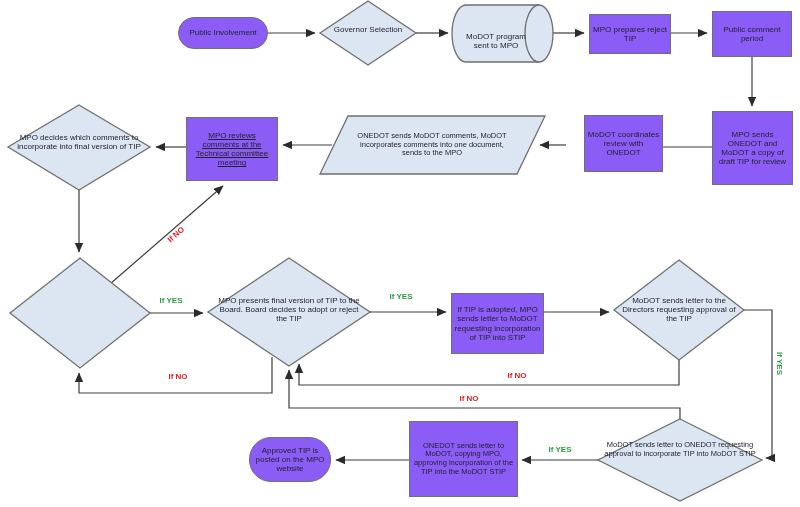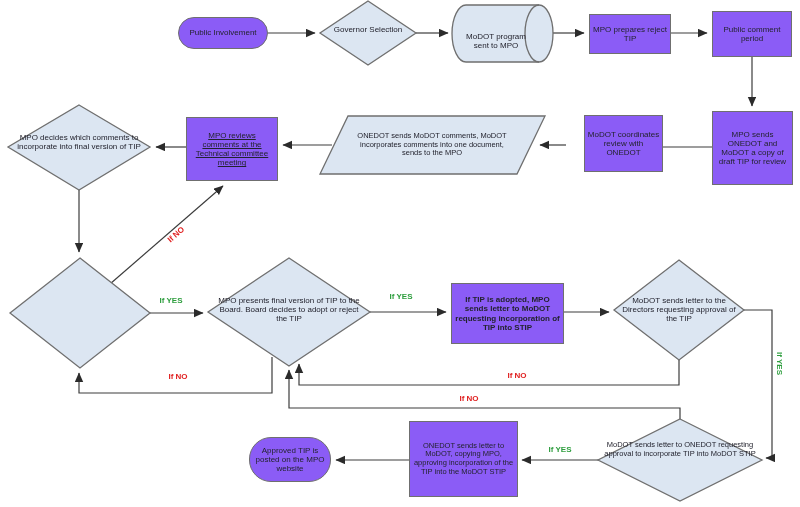--- a/index.html
+++ b/index.html
@@ -84,21 +84,21 @@
   </div>
 
   <div class="node" style="left:562px;top:115px;width:79px;height:57px;margin-left:22px;">
     <span>MoDOT coordinates review with ONEDOT</span>
   </div>
 
   <div class="node" style="left:186px;top:117px;width:92px;height:64px;text-decoration:underline;">
     <span>MPO reviews comments at the Technical committee meeting</span>
   </div>
 
-  <div class="node" style="left:451px;top:283px;width:113px;height:61px;font-weight:bold;">
+  <div class="node" style="left:451px;top:293px;width:93px;height:61px;">
     <span>If TIP is adopted, MPO sends letter to MoDOT requesting incorporation of TIP into STIP</span>
   </div>
 
   <div class="node oval2" style="left:249px;top:437px;width:82px;height:45px;">
     <span>Approved TIP is posted on the MPO website</span>
   </div>
 
   <div class="node small" style="left:409px;top:421px;width:109px;height:76px;">
     <span>ONEDOT sends letter to MoDOT, copying MPO, approving incorporation of the TIP into the MoDOT STIP</span>
   </div>

